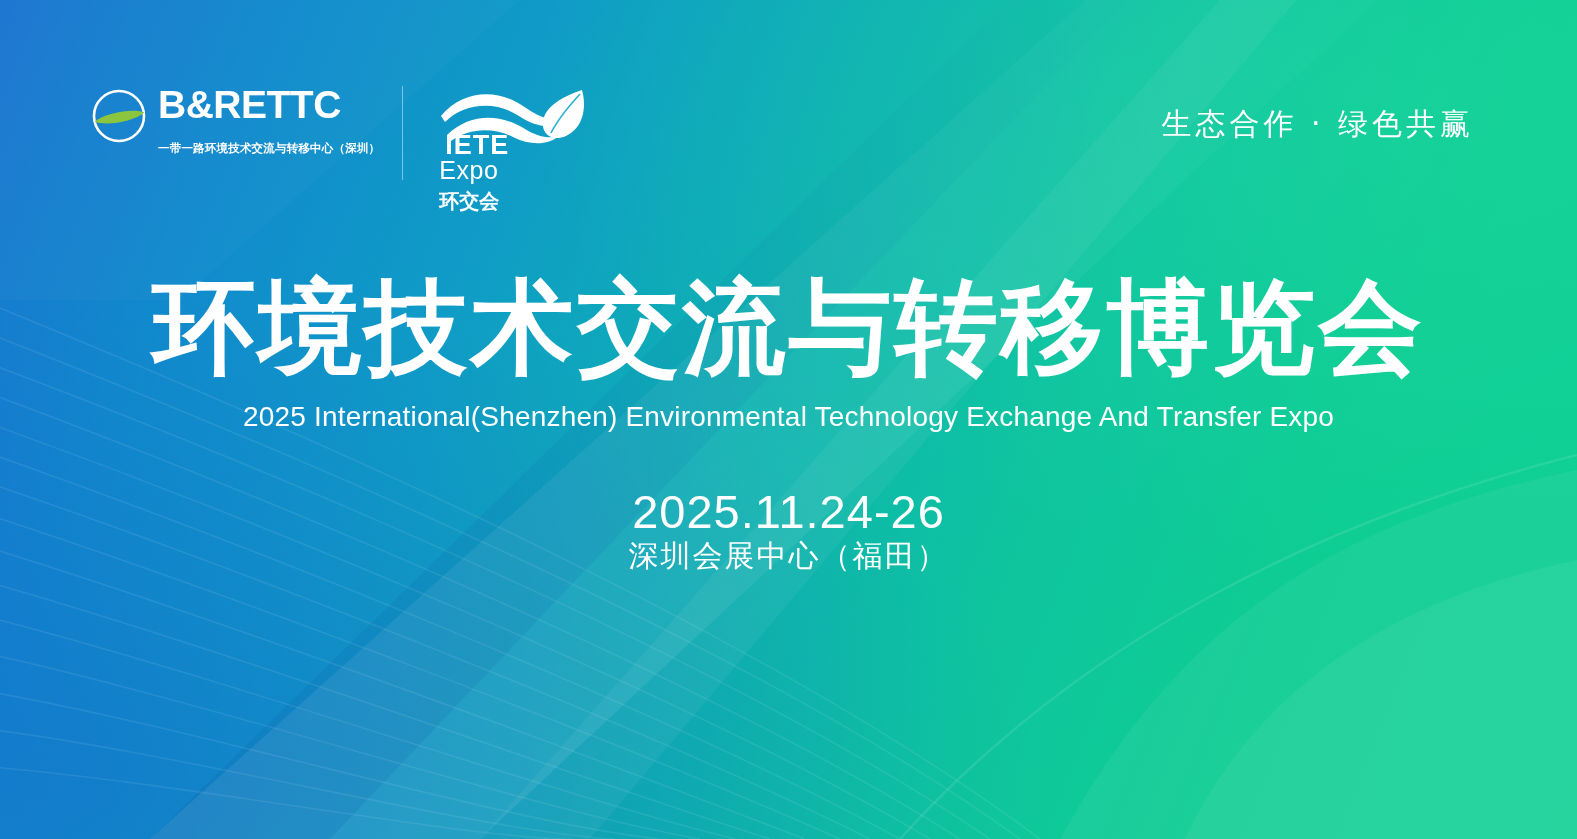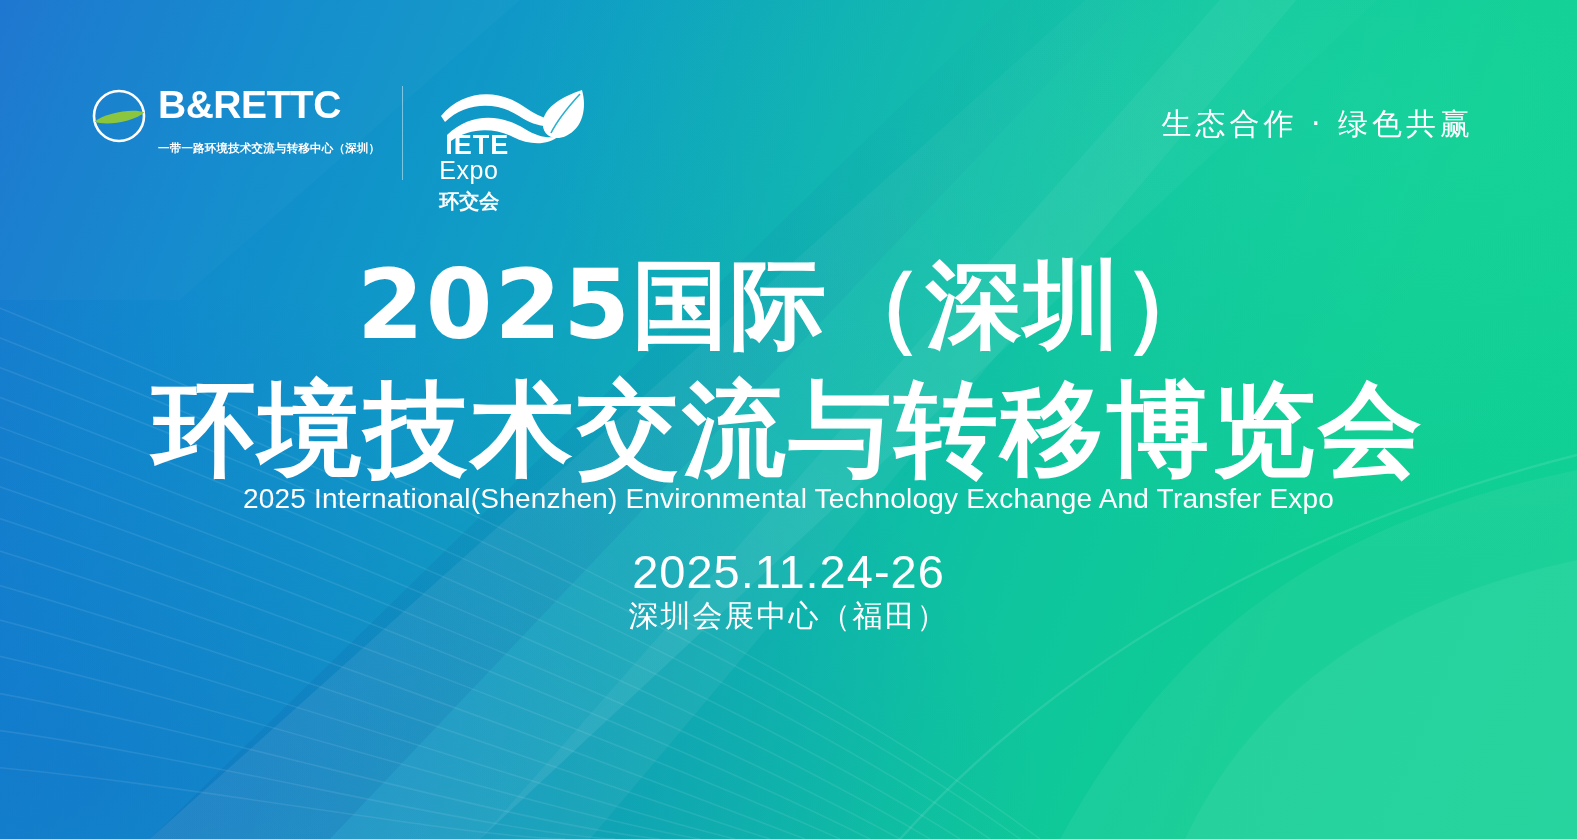--- a/index.html
+++ b/index.html
@@ -77,25 +77,26 @@
     font-size:96px;font-weight:700;color:#fff;line-height:1.06;
     letter-spacing:2px;white-space:nowrap;
     font-family:"DejaVu Sans","Liberation Sans",sans-serif;
   }
   .title2{
     font-size:103px;font-weight:700;color:#fff;line-height:1.05;
     letter-spacing:3px;white-space:nowrap;margin-top:18px;
     font-family:"DejaVu Sans","Liberation Sans",sans-serif;
   }
   .subtitle{
+    margin-top:20px;
     font-size:28px;color:#fff;font-weight:400;letter-spacing:.2px;white-space:nowrap;
     font-family:"Liberation Sans",sans-serif;
   }
   .date{
-    margin-top:30px;
+    margin-top:52px;
     font-size:47px;color:#fff;font-weight:400;letter-spacing:1px;line-height:1.15;
     font-family:"Liberation Sans",sans-serif;
   }
   .venue{
     font-size:30px;color:#fff;font-weight:400;letter-spacing:2px;line-height:1.15;
     font-family:"DejaVu Sans","Liberation Sans",sans-serif;
   }
 </style>
 </head>
 <body>
@@ -199,20 +200,19 @@
           <span class="iete-expo">Expo</span>
           <span class="iete-cn">环交会</span>
         </div>
       </div>
     </div>
 
     <div class="slogan">生态合作 · 绿色共赢</div>
   </div>
 
   <div class="main">
-    <div class="title1">2025国际（深圳）</div>
     <div class="title2">环境技术交流与转移博览会</div>
     <div class="subtitle">2025 International(Shenzhen) Environmental Technology Exchange And Transfer Expo</div>
     <div class="date">2025.11.24-26</div>
     <div class="venue">深圳会展中心（福田）</div>
   </div>
 
 </div>
 
 </body></html>

